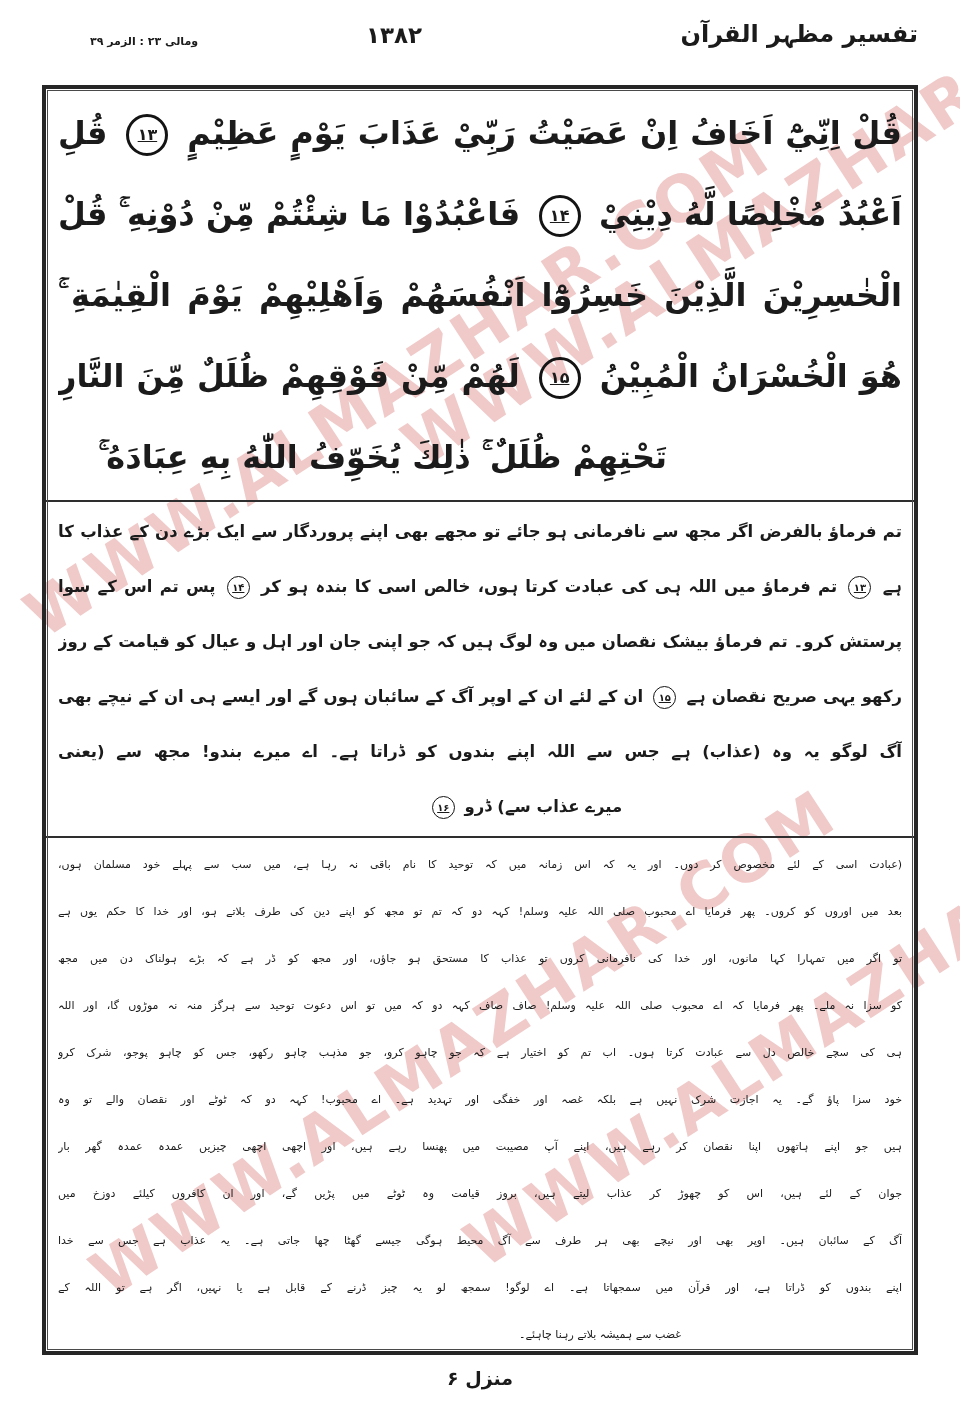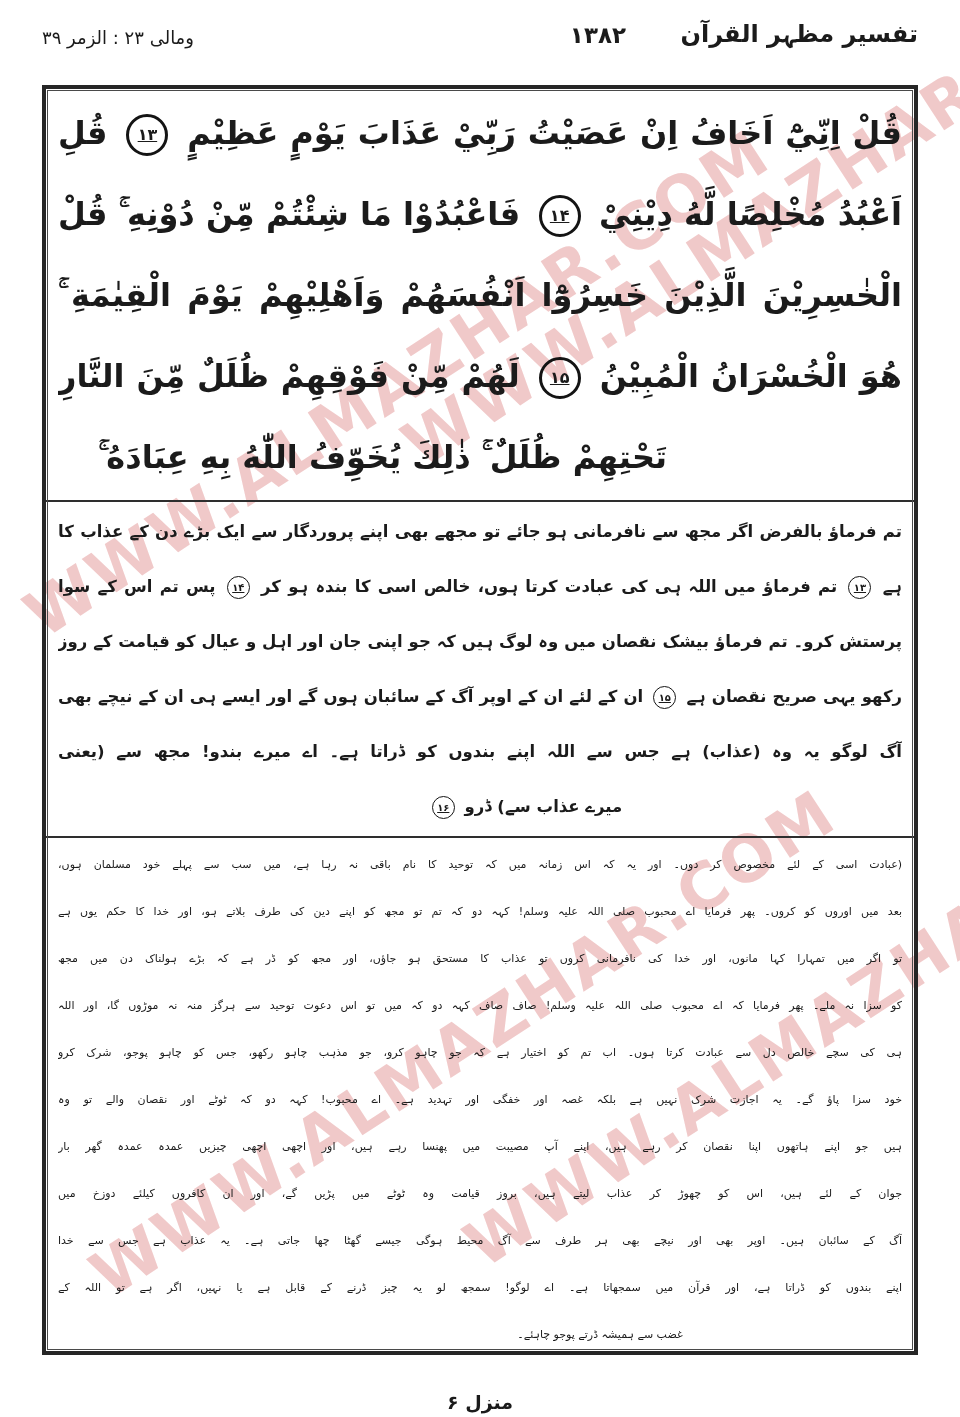--- a/index.html
+++ b/index.html
@@ -30,22 +30,22 @@
   .wm1{left:430px;top:408px;}
   .wm2{left:52px;top:578px;}
   .wm3{left:118px;top:1238px;}
   .wm4{left:492px;top:1208px;}
   
   .header{
     position:absolute;top:20px;left:42px;right:42px;
     display:flex;align-items:flex-end;z-index:2;
   }
   .header .h-right{flex:1;text-align:right;font-size:24px;font-weight:bold;}
-  .header .h-center{flex:1;text-align:right;font-size:23px;font-weight:bold;letter-spacing:2px;}
-  .header .h-left{flex:1;text-align:left;font-size:18px;font-weight:normal;}
+  .header .h-center{flex:1;text-align:left;font-size:23px;font-weight:bold;letter-spacing:2px;}
+  .header .h-left{flex:1;text-align:left;font-size:11px;font-weight:bold;margin-left:48px;}
   
   .box{
     position:absolute;left:42px;right:42px;top:85px;bottom:62px;
     border:4px solid #262626;
     background:transparent;
     z-index:1;
   }
   .box::after{
     content:"";position:absolute;inset:1px;
     border:1px solid #4a4a4a;pointer-events:none;
@@ -87,21 +87,21 @@
   .commentary{padding:3px 12px;}
   .c-line{
     height:47px;line-height:47px;
     font-size:11px;font-weight:500;
     text-align:justify;text-align-last:justify;
     overflow:hidden;
   }
   .c-line.c-end{text-align-last:center;padding-left:240px;}
   
   .footer{
-    position:absolute;left:0;right:0;bottom:4px;
+    position:absolute;left:0;right:0;bottom:28px;
     text-align:center;font-size:19px;font-weight:bold;z-index:2;
   }
 </style>
 </head>
 <body>
 
 <div class="page">
 
   <div class="wm wm1">WWW.ALMAZHAR.COM</div>
   <div class="wm wm2">WWW.ALMAZHAR.COM</div>
@@ -141,20 +141,20 @@
       <div class="c-line">(عبادت اسی کے لئے مخصوص کر دوں۔ اور یہ کہ اس زمانہ میں کہ توحید کا نام باقی نہ رہا ہے، میں سب سے پہلے خود مسلمان ہوں،</div>
       <div class="c-line">بعد میں اوروں کو کروں۔ پھر فرمایا اے محبوب صلی اللہ علیہ وسلم! کہہ دو کہ تم تو مجھ کو اپنے دین کی طرف بلاتے ہو، اور خدا کا حکم یوں ہے</div>
       <div class="c-line">تو اگر میں تمہارا کہا مانوں، اور خدا کی نافرمانی کروں تو عذاب کا مستحق ہو جاؤں، اور مجھ کو ڈر ہے کہ بڑے ہولناک دن میں مجھ</div>
       <div class="c-line">کو سزا نہ ملے۔ پھر فرمایا کہ اے محبوب صلی اللہ علیہ وسلم! صاف صاف کہہ دو کہ میں تو اس دعوت توحید سے ہرگز منہ نہ موڑوں گا، اور اللہ</div>
       <div class="c-line">ہی کی سچے خالص دل سے عبادت کرتا ہوں۔ اب تم کو اختیار ہے کہ جو چاہو کرو، جو مذہب چاہو رکھو، جس کو چاہو پوجو، شرک کرو</div>
       <div class="c-line">خود سزا پاؤ گے۔ یہ اجازت شرک نہیں ہے بلکہ غصہ اور خفگی اور تہدید ہے۔ اے محبوب! کہہ دو کہ ٹوٹے اور نقصان والے تو وہ</div>
       <div class="c-line">ہیں جو اپنے ہاتھوں اپنا نقصان کر رہے ہیں، اپنے آپ مصیبت میں پھنسا رہے ہیں، اور اچھی اچھی چیزیں عمدہ عمدہ گھر بار</div>
       <div class="c-line">جوان کے لئے ہیں، اس کو چھوڑ کر عذاب لیتے ہیں، بروز قیامت وہ ٹوٹے میں پڑیں گے، اور ان کافروں کیلئے دوزخ میں</div>
       <div class="c-line">آگ کے سائبان ہیں۔ اوپر بھی اور نیچے بھی ہر طرف سے آگ محیط ہوگی جیسے گھٹا چھا جاتی ہے۔ یہ عذاب ہے جس سے خدا</div>
       <div class="c-line">اپنے بندوں کو ڈراتا ہے، اور قرآن میں سمجھاتا ہے۔ اے لوگو! سمجھ لو یہ چیز ڈرنے کے قابل ہے یا نہیں، اگر ہے تو اللہ کے</div>
-      <div class="c-line c-end">غضب سے ہمیشہ ڈرتے پوجو چاہئے۔</div>
+      <div class="c-line c-end">غضب سے ہمیشہ بلاتے رہنا چاہئے۔</div>
     </div>
 
   </div>
 
   <div class="footer">منزل ۶</div>
 
 </div>
 
 </body></html>

